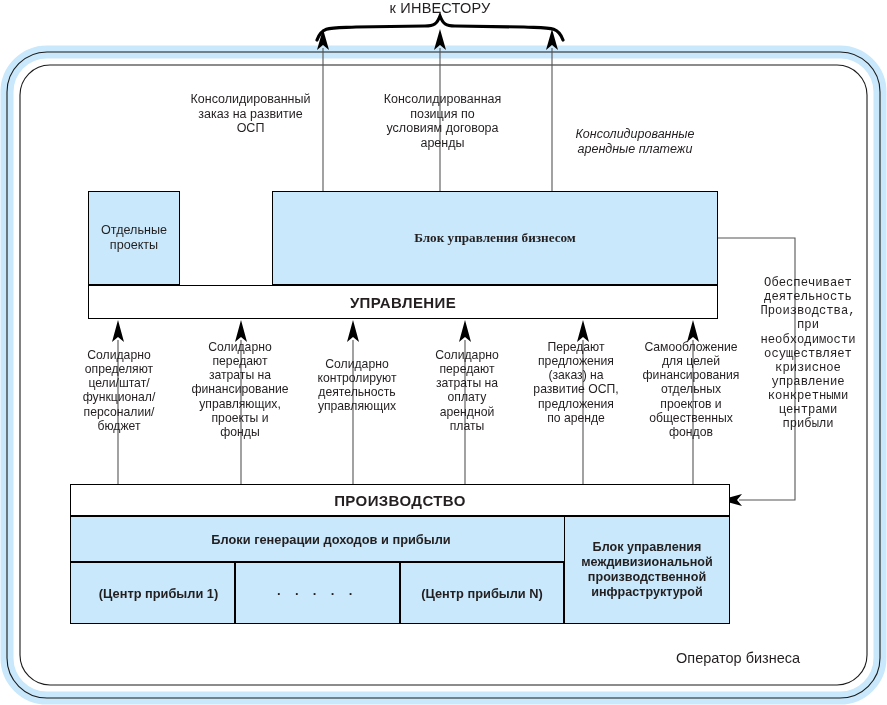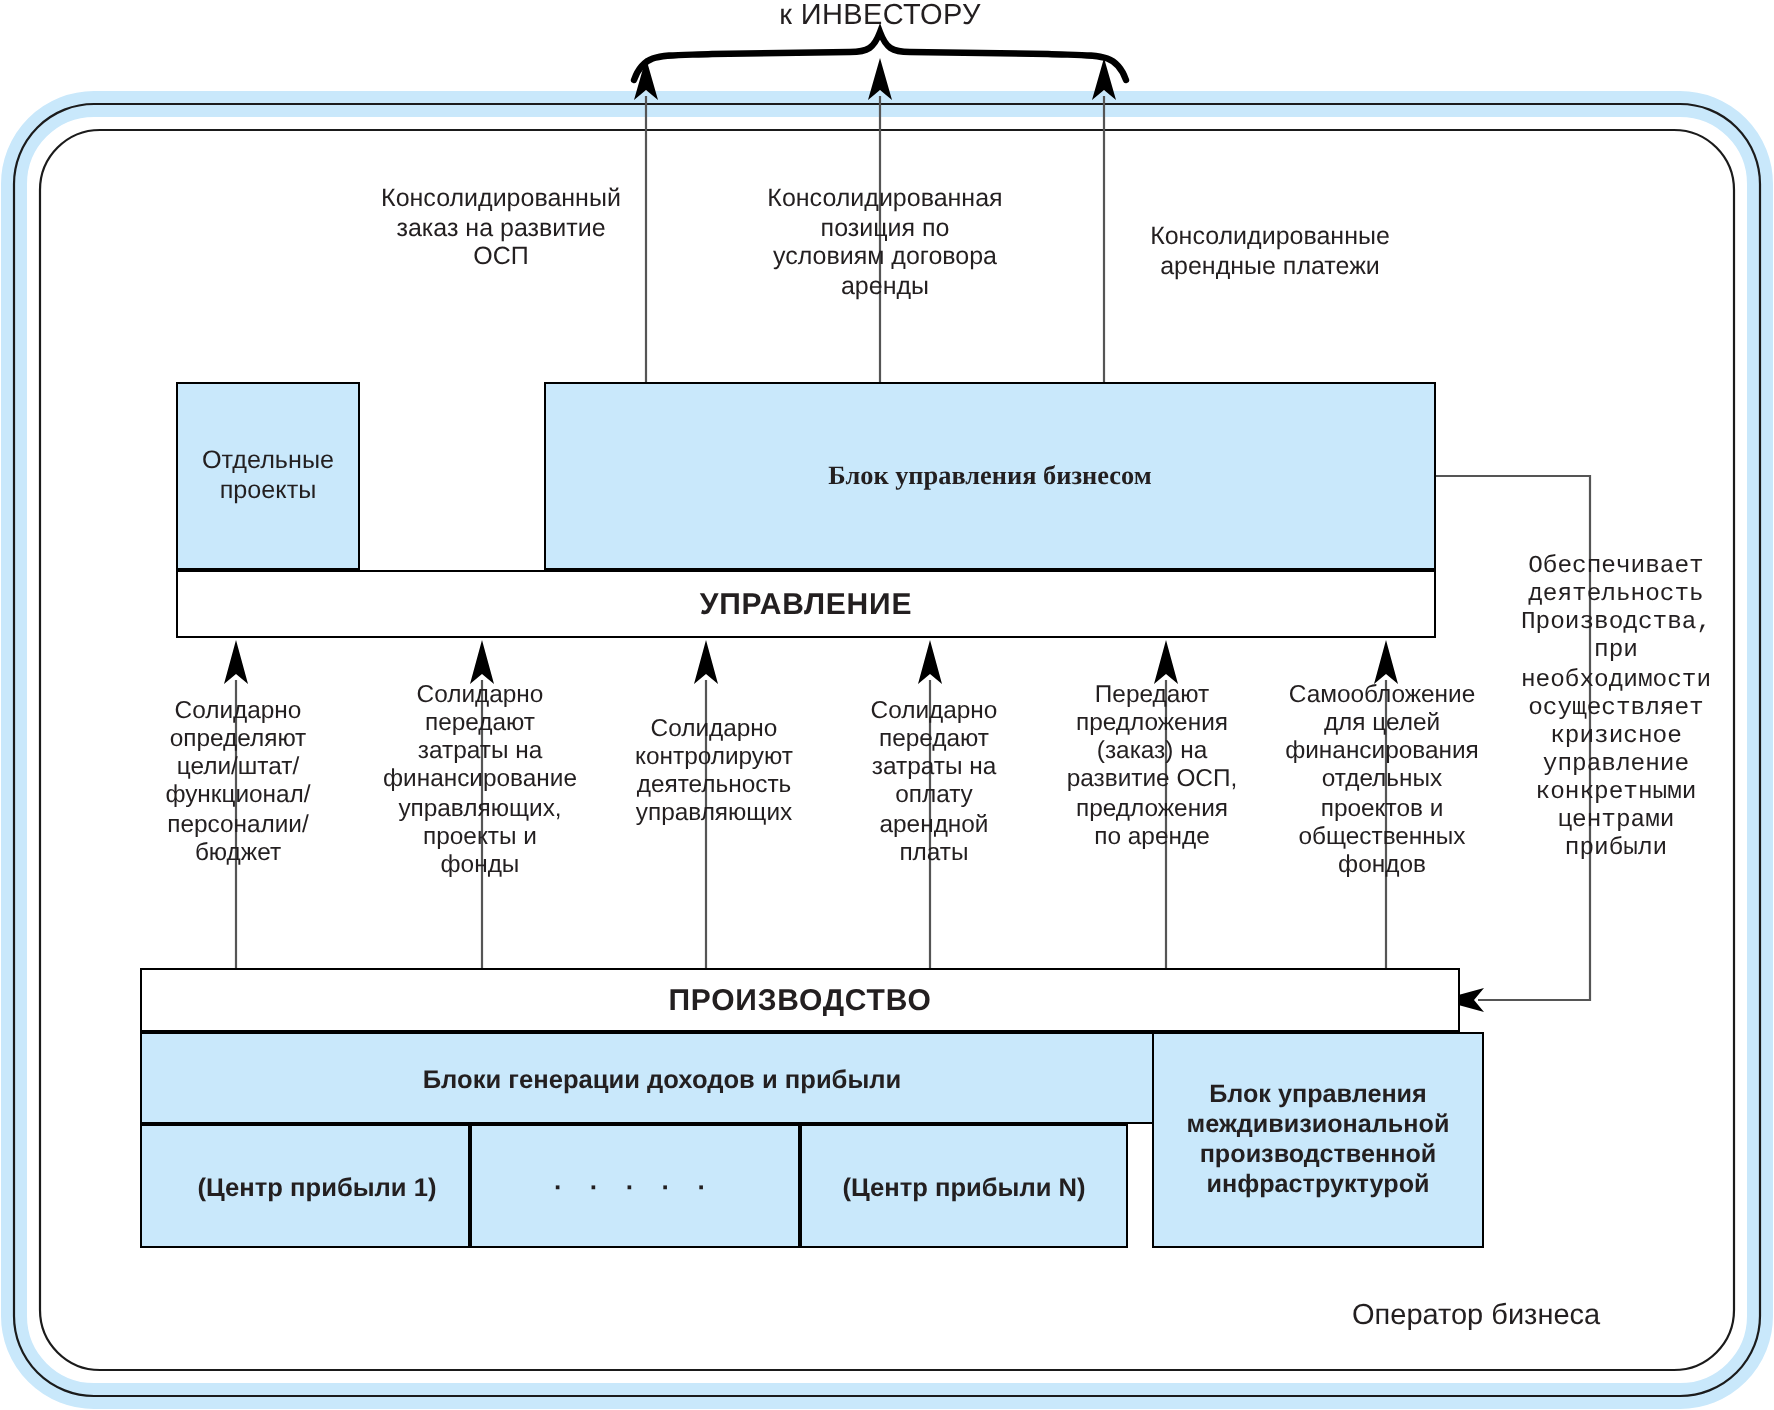--- a/index.html
+++ b/index.html
@@ -18,21 +18,21 @@
 
   .box{position:absolute;box-sizing:border-box;border:1.4px solid #000;
        display:flex;align-items:center;justify-content:center;text-align:center;}
   .blue{background:#c9e8fb;}
   .white{background:#ffffff;}
   .cell-sm{font-size:12.6px;font-weight:normal;line-height:1.18;}
   .cell-md{font-size:13.2px;font-weight:bold;font-family:Liberation Serif, serif;}
   .bar-title{font-size:15px;font-weight:bold;letter-spacing:.4px;}
   .sub-title{font-size:12.8px;font-weight:bold;}
   .cp{font-size:12.8px;font-weight:bold;}
-  .infra{font-size:12.6px;font-weight:bold;line-height:1.2;margin-left:12px;}
+  .infra{font-size:12.6px;font-weight:bold;line-height:1.2;}
   .dots{font-size:13px;font-weight:bold;letter-spacing:5px;}
 
   .caption{position:absolute;font-size:14.5px;}
 </style>
 </head>
 <body>
 
 <div id="stage">
 
   <svg class="layer" viewBox="0 0 887 705">
@@ -78,21 +78,21 @@
 
   <div class="investor" style="left:340px;top:0px;width:200px;">к ИНВЕСТОРУ</div>
 
   <div class="txt hdr-note" style="left:168px;top:92px;width:165px;">Консолидированный
 заказ на развитие
 ОСП</div>
   <div class="txt hdr-note" style="left:360px;top:92px;width:165px;">Консолидированная
 позиция по
 условиям договора
 аренды</div>
-  <div class="txt hdr-note" style="left:551px;top:111px;width:168px;">Консолидированные
+  <div class="txt hdr-note" style="left:551px;top:127px;width:168px;font-style:italic;">Консолидированные
 арендные платежи</div>
 
   <div class="box blue cell-sm" style="left:88px;top:191px;width:92px;height:94px;">
     <span>Отдельные
 проекты</span>
   </div>
   <div class="box blue cell-md" style="left:272px;top:191px;width:446px;height:94px;">
     <span>Блок управления бизнесом</span>
   </div>
   <div class="box white bar-title" style="left:88px;top:285px;width:630px;height:34px;">

